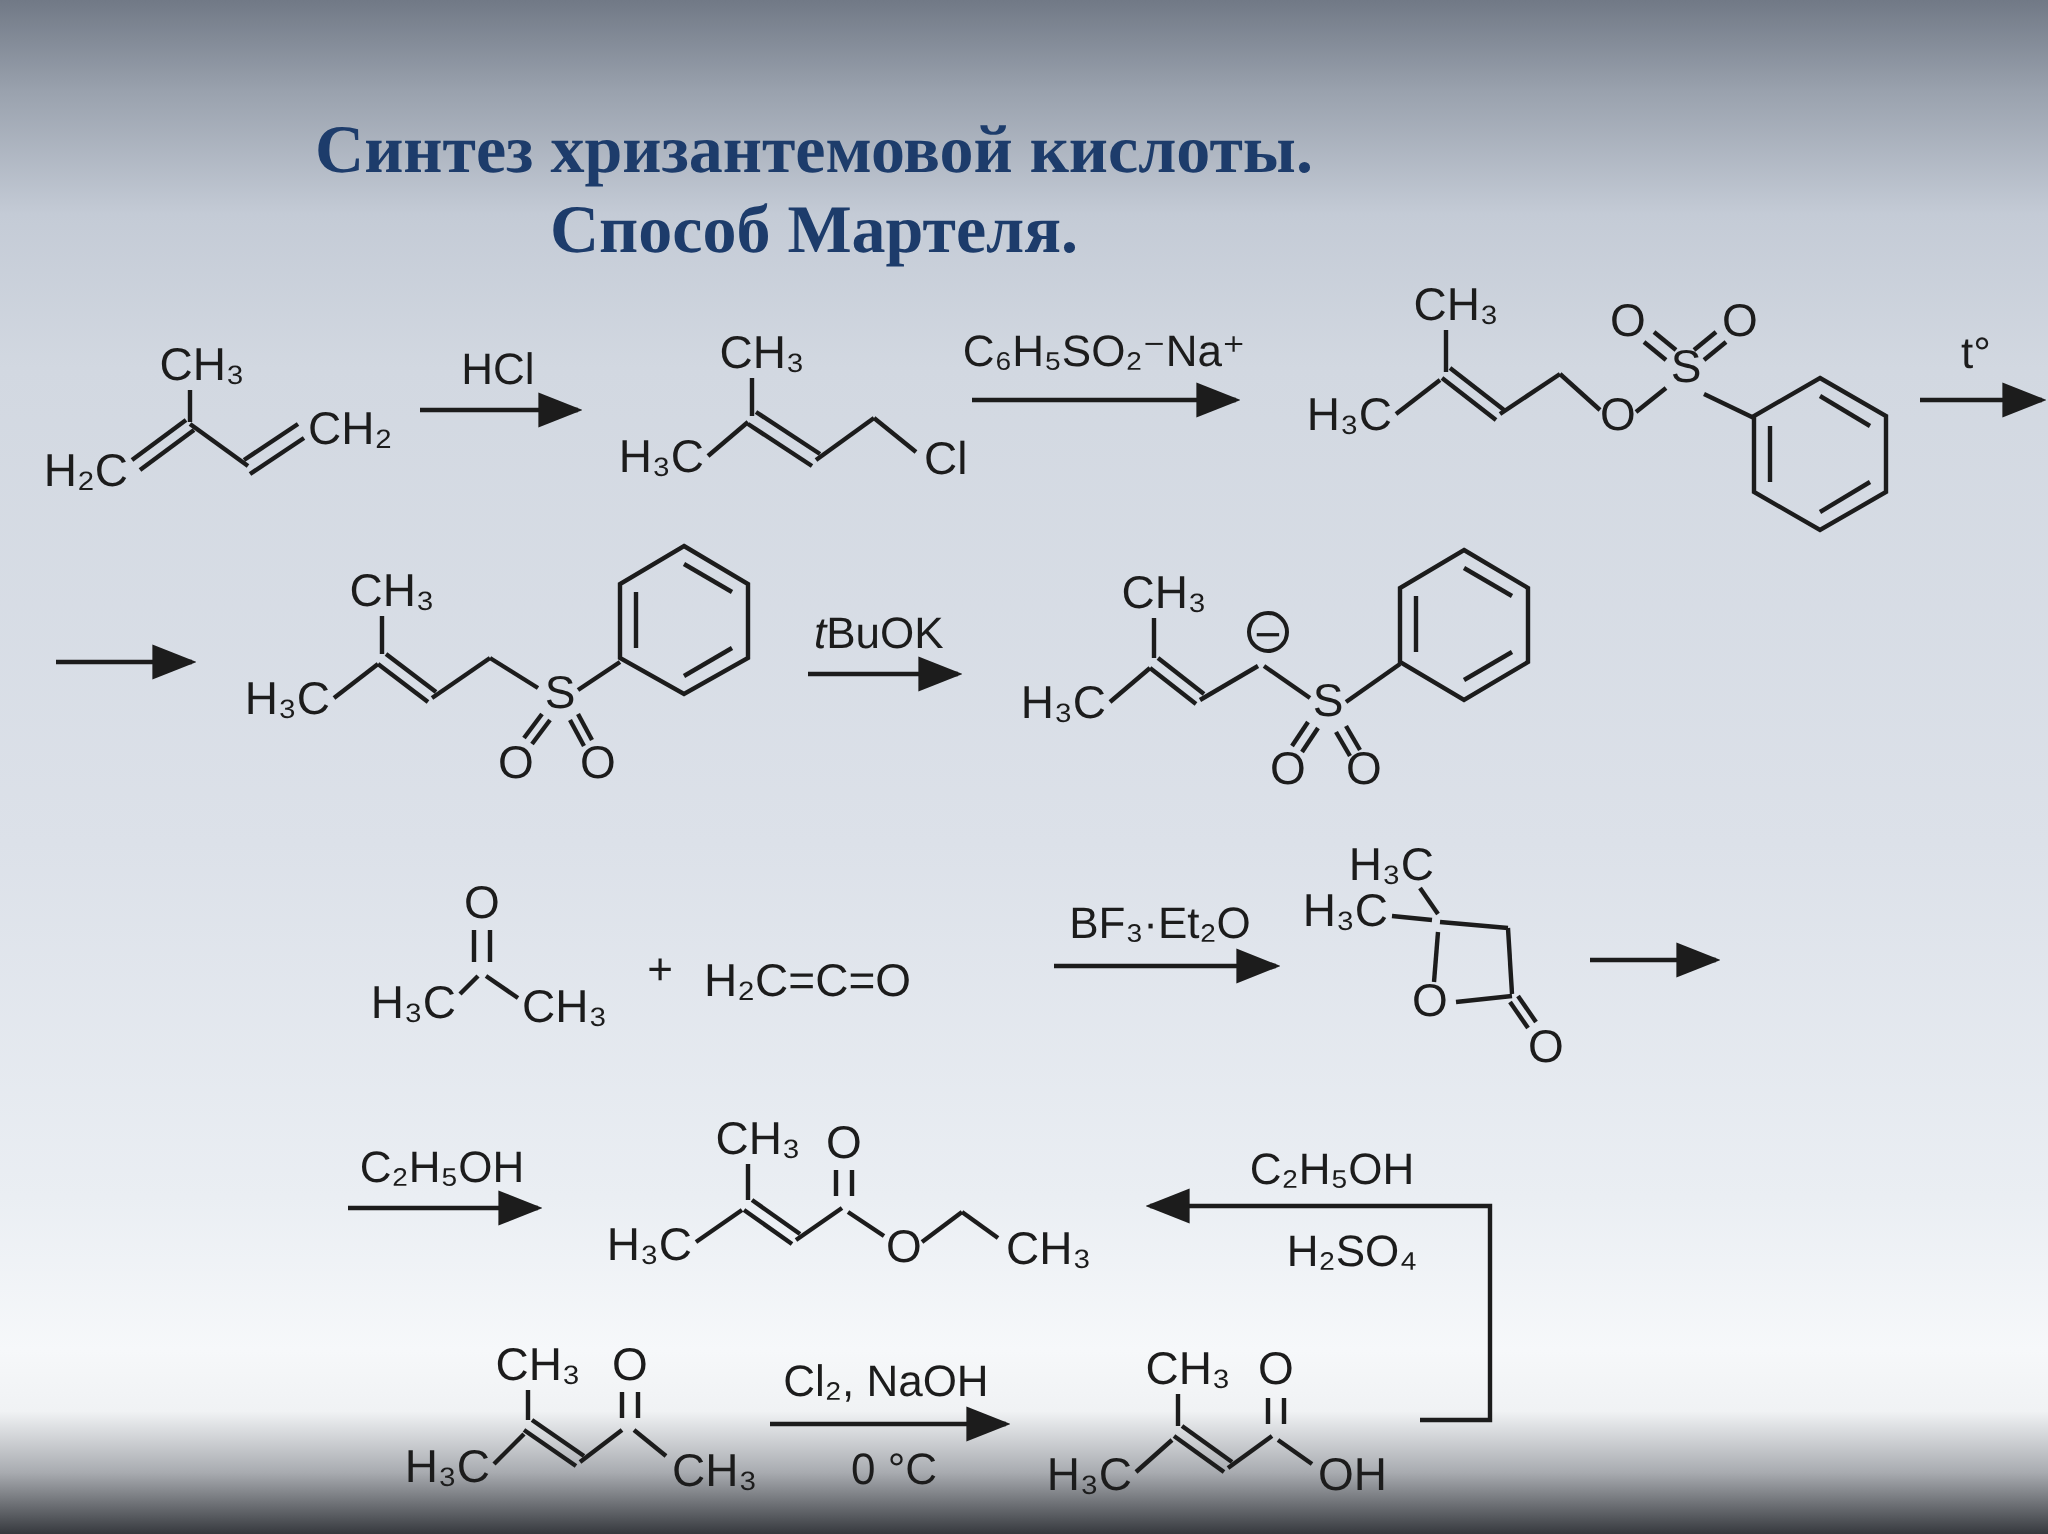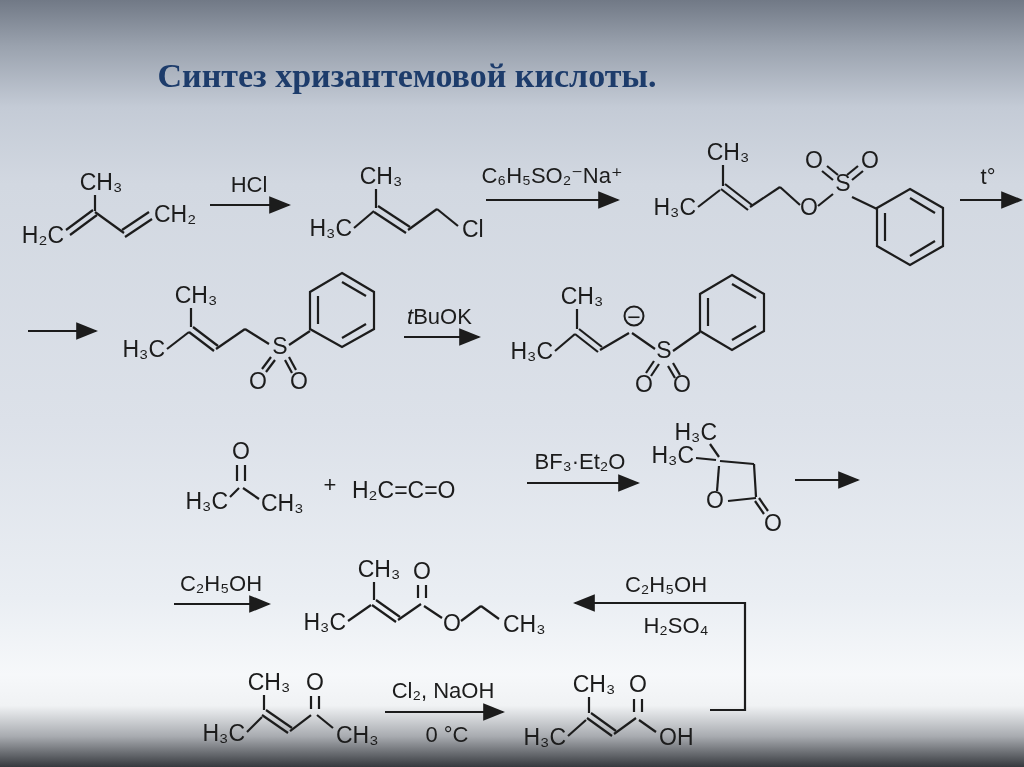--- a/index.html
+++ b/index.html
@@ -41,20 +41,21 @@
       <polygon class="leaf" points="480,330 620,420 770,545 700,548 560,432 450,352" fill="#e3e9f1"></polygon>
       <polygon class="leaf" points="760,555 900,618 1024,700 880,662 740,575" fill="#d9e0e9"></polygon>
       <polygon class="leaf" points="80,618 240,658 430,700 200,692 60,640" fill="#eff2f6"></polygon>
       <polygon class="leaf" points="540,692 700,640 862,558 720,642 560,705" fill="#dbe5f1"></polygon>
       <polygon class="leaf" points="930,300 975,430 995,560 950,430" fill="#f3f6fa"></polygon>
     </g>
   </svg>
 
   <div class="title">
     <div>Синтез хризантемовой кислоты.</div>
+    <div>Способ Мартеля.</div>
   </div>
 
   <svg width="1024" height="767">
     <defs>
       <marker id="ah" viewBox="0 0 10 8" refX="9" refY="4" markerWidth="10" markerHeight="8" orient="auto-start-reverse">
         <path d="M0,0 L10,4 L0,8 Z" fill="#1c1c1c" stroke="none"></path>
       </marker>
     </defs>
 
     <g>

